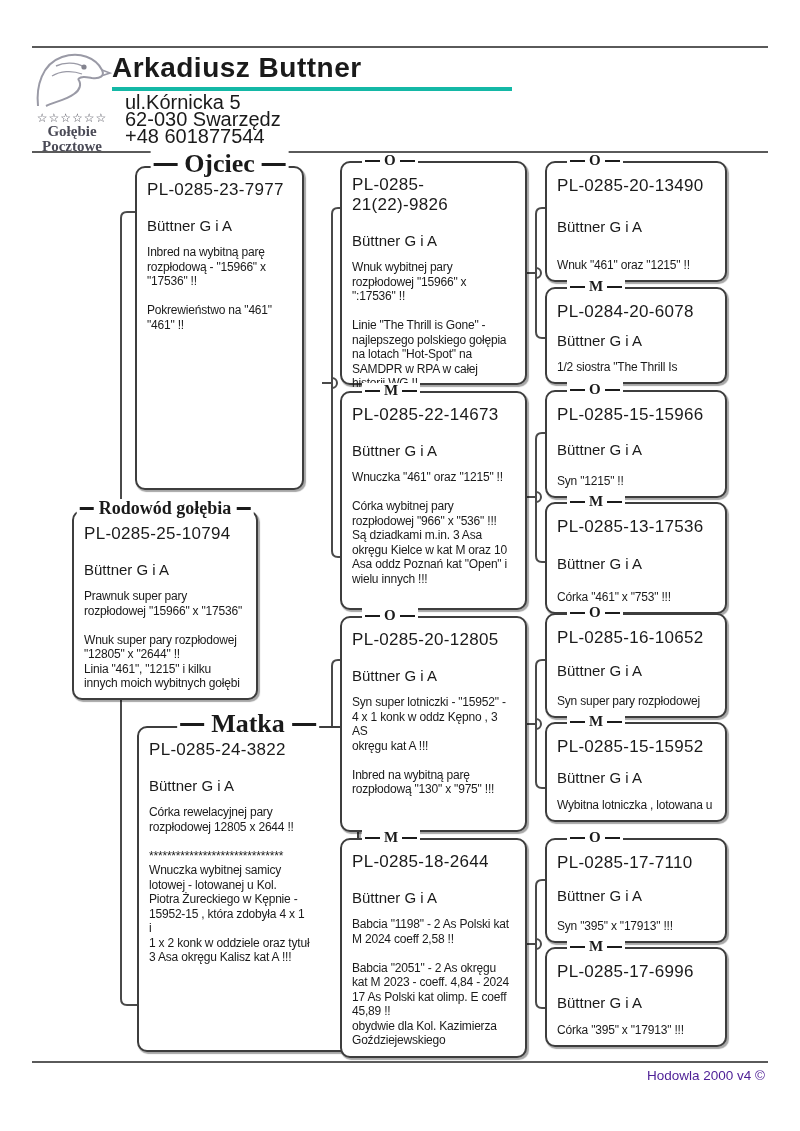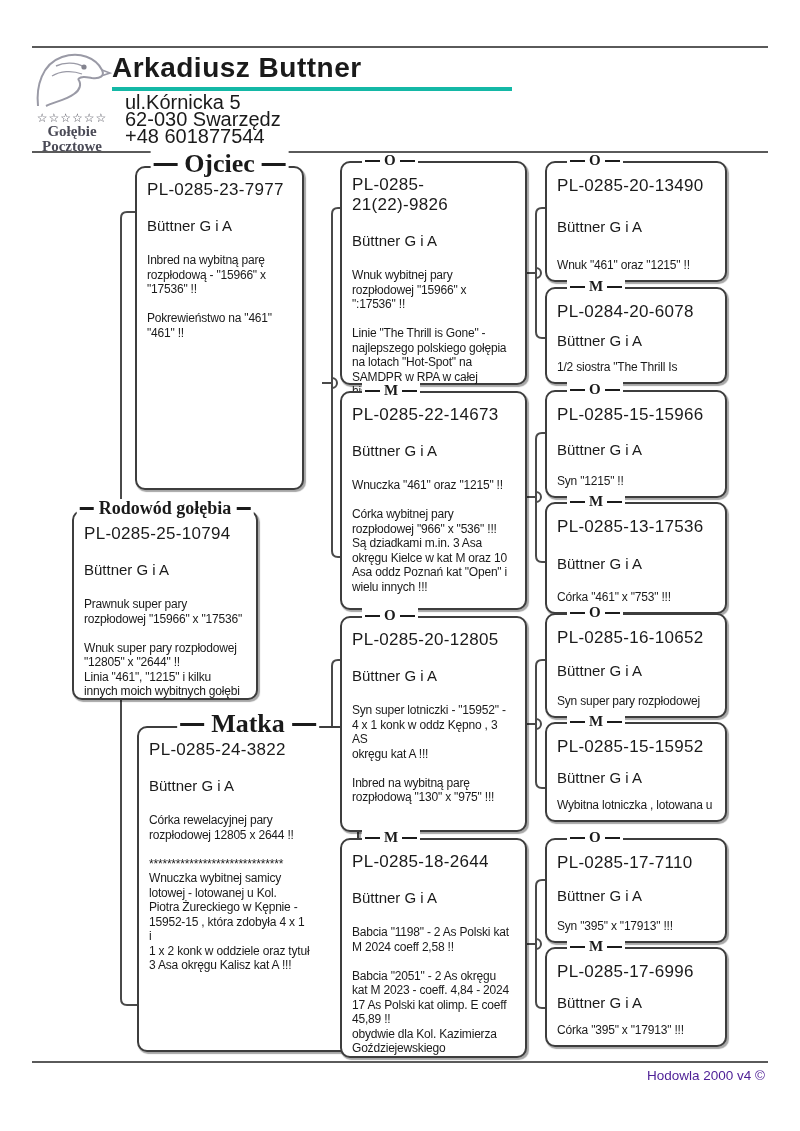--- a/index.html
+++ b/index.html
@@ -21,21 +21,21 @@
           font-family:"Liberation Serif",serif;font-weight:bold;white-space:nowrap;line-height:1;}
   .legend .dash{display:inline-block;background:#1b1b1b;}
   .legend-lg{top:-17px;left:50%;transform:translateX(-50%);font-size:26px;gap:7px;}
   .legend-lg .dash{width:24px;height:3px;}
   .legend-md{top:-13px;left:50%;transform:translateX(-50%);font-size:18px;gap:5px;}
   .legend-md .dash{width:14px;height:3px;}
   .legend-sm{top:-10px;left:20px;font-size:15px;gap:4px;}
   .legend-sm .dash{width:15px;height:2px;}
   .ring{font-size:17px;letter-spacing:.3px;margin-top:4px;}
   .owner{font-size:15px;margin-top:17px;}
-  .desc{font-size:12px;letter-spacing:-0.2px;line-height:14.5px;margin-top:19px;white-space:pre-line;}
+  .desc{font-size:12px;letter-spacing:-0.2px;line-height:14.5px;margin-top:11px;white-space:pre-line;}
   .ggp{display:flex;flex-direction:column;justify-content:space-between;padding:9px 8px 8px 10px;}
   .ggp .owner{margin-top:0;}
   .ggp .desc{margin-top:0;white-space:nowrap;overflow:hidden;}
   
   .box-father {left:135px;top:166px;width:169px;height:324px;}
   .box-subject{left:72px; top:510px;width:186px;height:190px;}
   .box-mother {left:137px;top:726px;width:222px;height:326px;}
   .box-gp1{left:340px;top:161px;width:187px;height:224px;}
   .box-gp2{left:340px;top:391px;width:187px;height:219px;}
   .box-gp3{left:340px;top:616px;width:187px;height:216px;}

